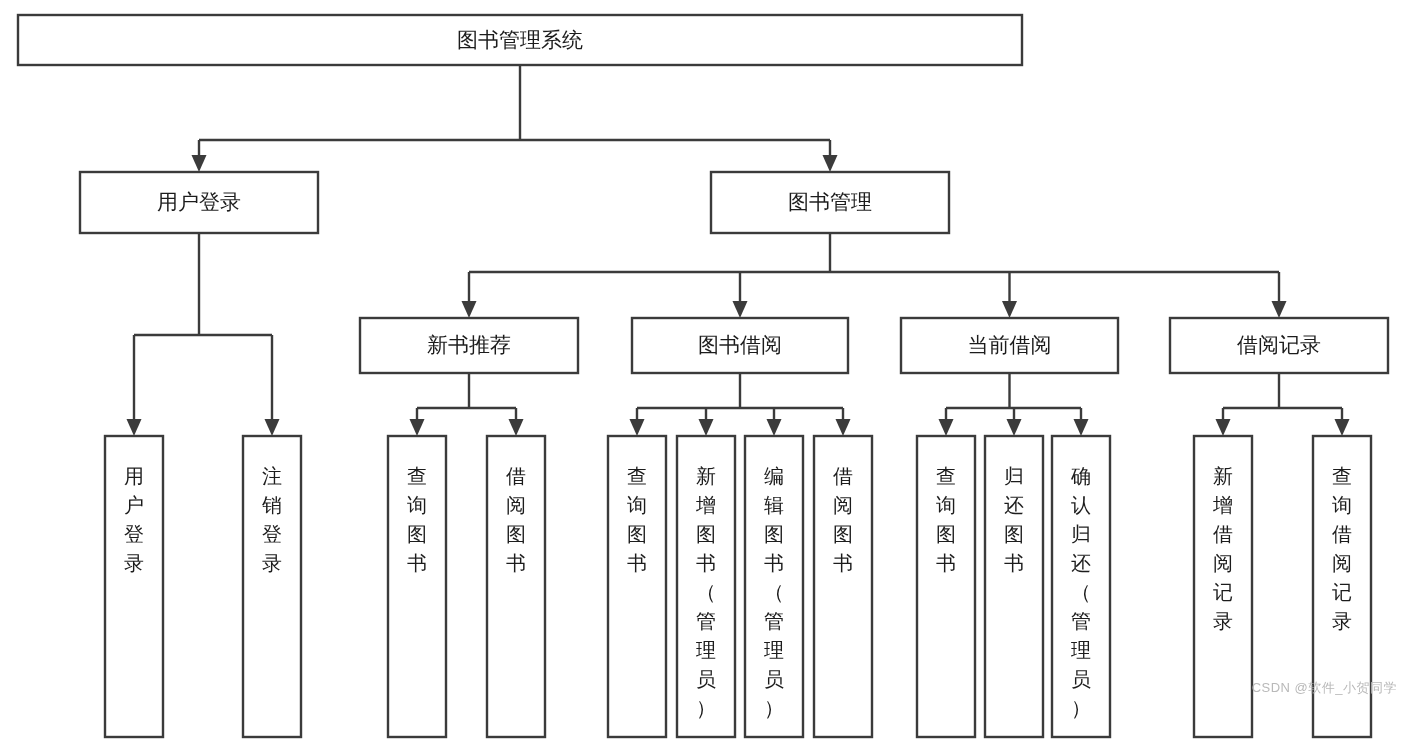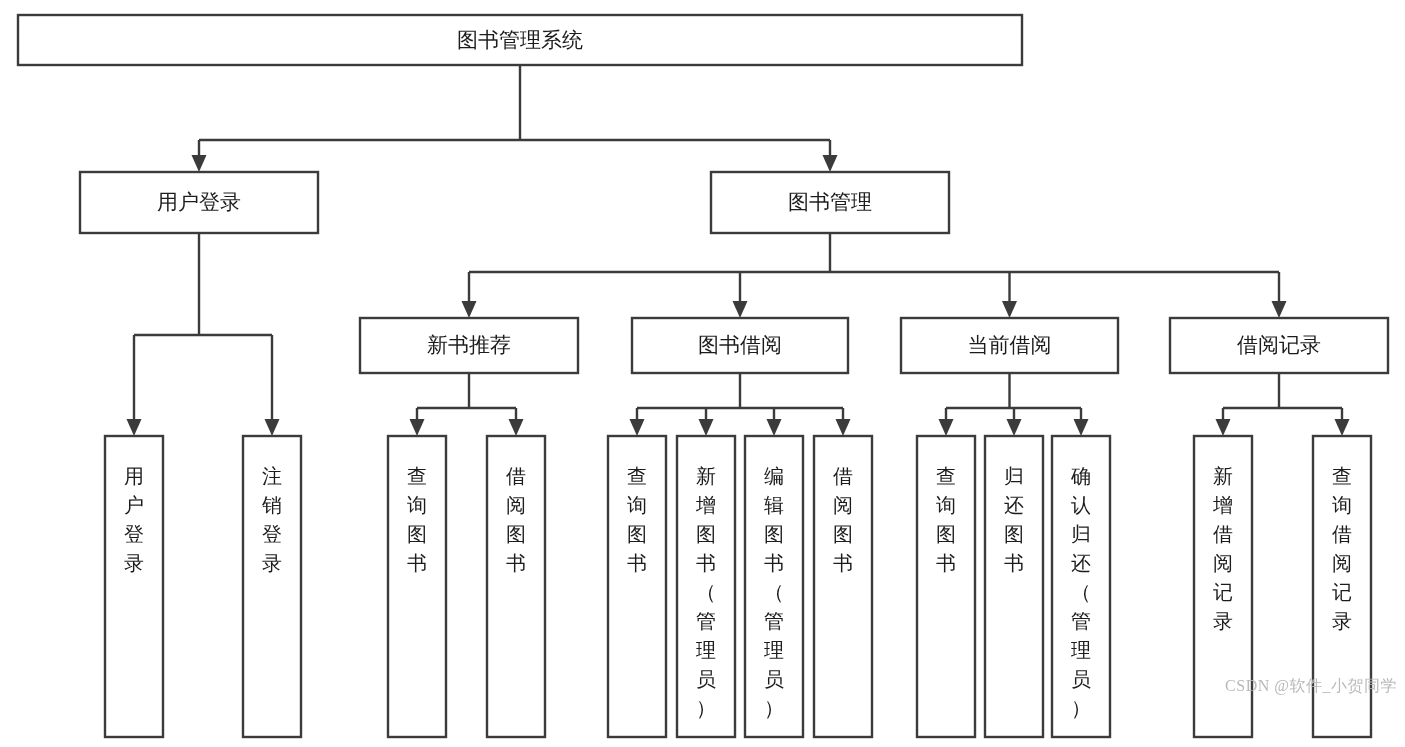--- a/index.html
+++ b/index.html
@@ -56,22 +56,22 @@
     stroke-linecap: butt;
   }
   .arrow-head {
     fill: #3b3b3b;
     stroke: none;
   }
   .watermark {
     position: absolute;
     right: 8px;
     bottom: 4px;
-    font-family: Liberation Serif, serif;
-    font-size: 16px;
+    font-family: Liberation Sans, sans-serif;
+    font-size: 13px;
     color: #b9b9b9;
     letter-spacing: 0.5px;
     white-space: nowrap;
     user-select: none;
   }
 </style>
 </head>
 <body>
 
 <div id="diagram-root">

